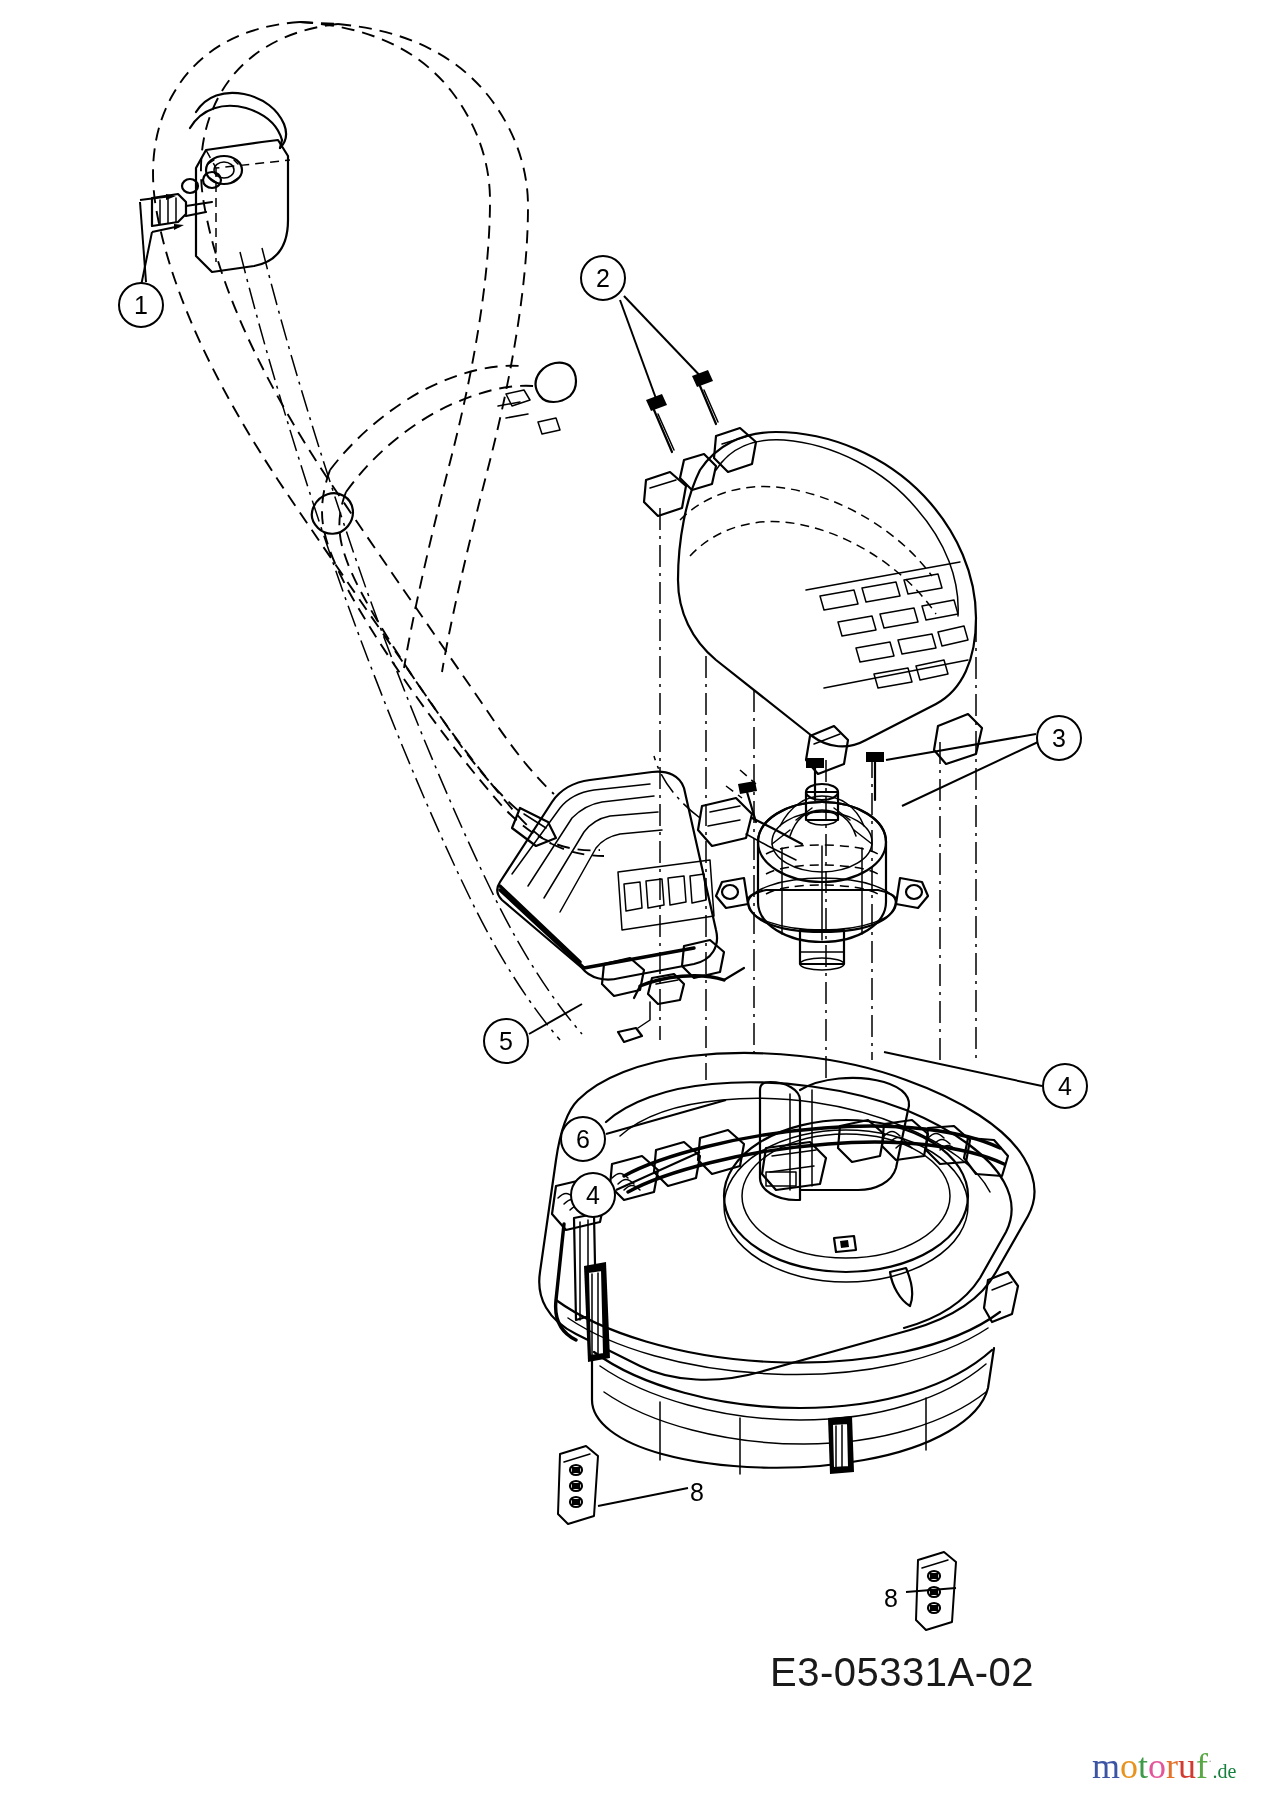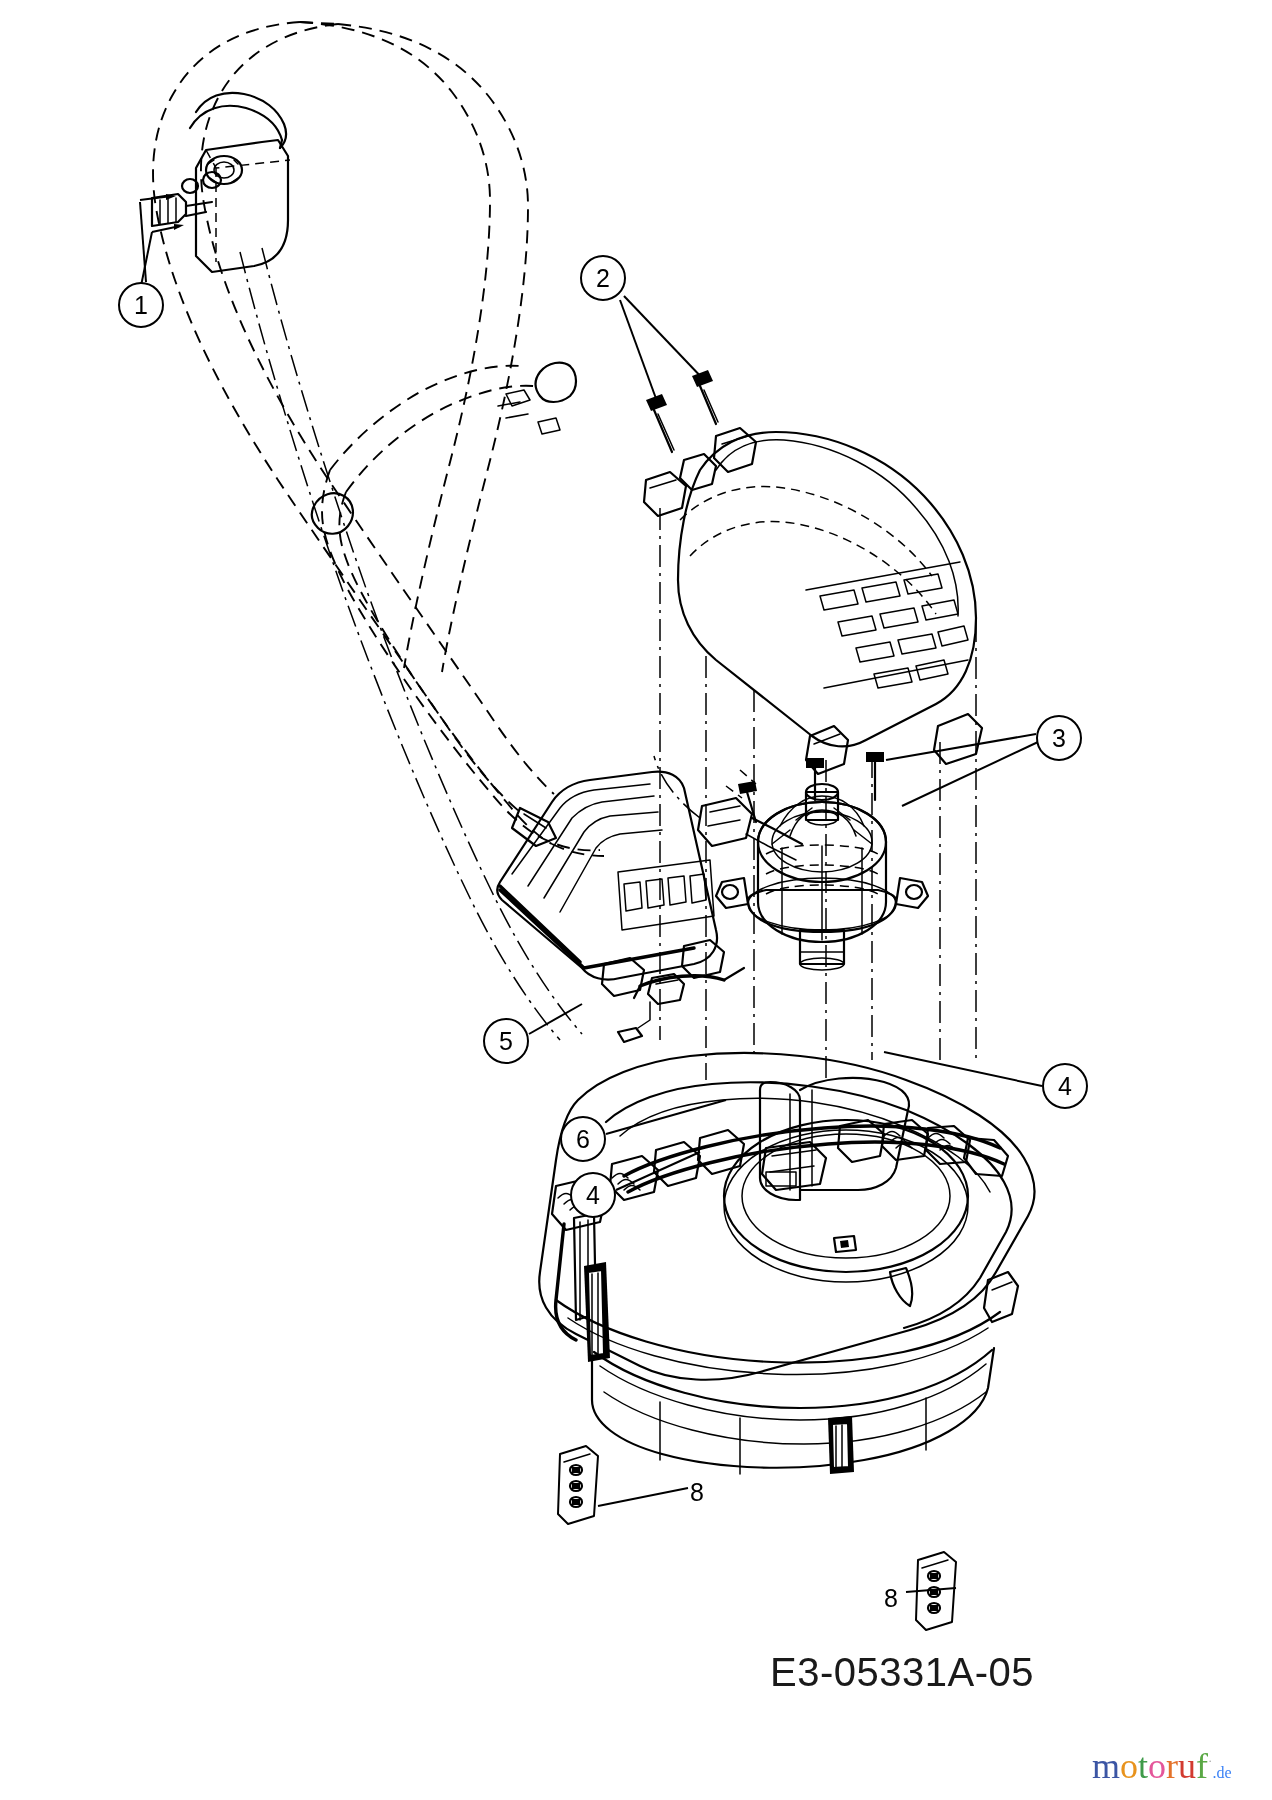--- a/index.html
+++ b/index.html
@@ -71,22 +71,22 @@
     position: absolute;
     left: 1092px;
     top: 1748px;
     font-family: "Liberation Serif", serif;
     font-size: 36px;
     white-space: nowrap;
     line-height: 1;
   }
   #watermark .wm-char { font-weight: normal; }
   #watermark .wm-suffix {
-    font-size: 16px;
-    color: #3b82f6;
+    font-size: 20px;
+    color: #15803d;
   }
   #watermark .wm-dot-sup {
     font-size: 13px;
     color: #a8a8a8;
     vertical-align: super;
   }
 </style>
 </head>
 <body>
 
@@ -462,19 +462,19 @@
     <div class="callout" style="left:560px; top:1116px;">
       <span>6</span>
     </div>
     <div class="callout" style="left:570px; top:1172px;">
       <span>4</span>
     </div>
     <div class="plain-callout" style="left:690px; top:1480px;">8</div>
     <div class="plain-callout" style="left:884px; top:1586px;">8</div>
   </div>
 
-  <div id="part-number">E3-05331A-05</div>
+  <div id="part-number">E3-05331A-02</div>
 
   <div id="watermark">
     <span class="wm-char" style="color:#3b55a4">m</span><span class="wm-char" style="color:#e8931d">o</span><span class="wm-char" style="color:#3f9b4a">t</span><span class="wm-char" style="color:#e4569a">o</span><span class="wm-char" style="color:#e4722a">r</span><span class="wm-char" style="color:#d23b30">u</span><span class="wm-char" style="color:#5aa845">f</span><span class="wm-dot-sup">·</span><span class="wm-suffix">.de</span>
   </div>
 
 </div>
 
 </body></html>

